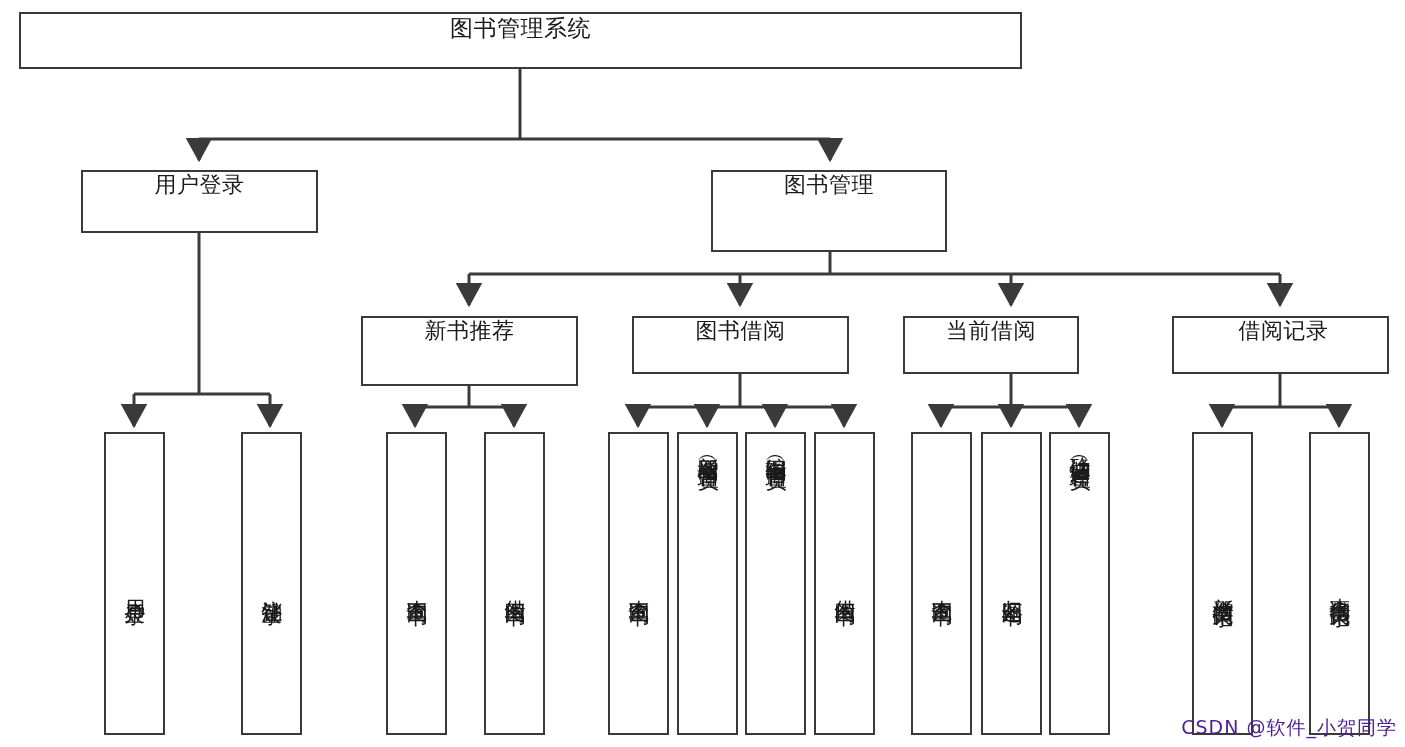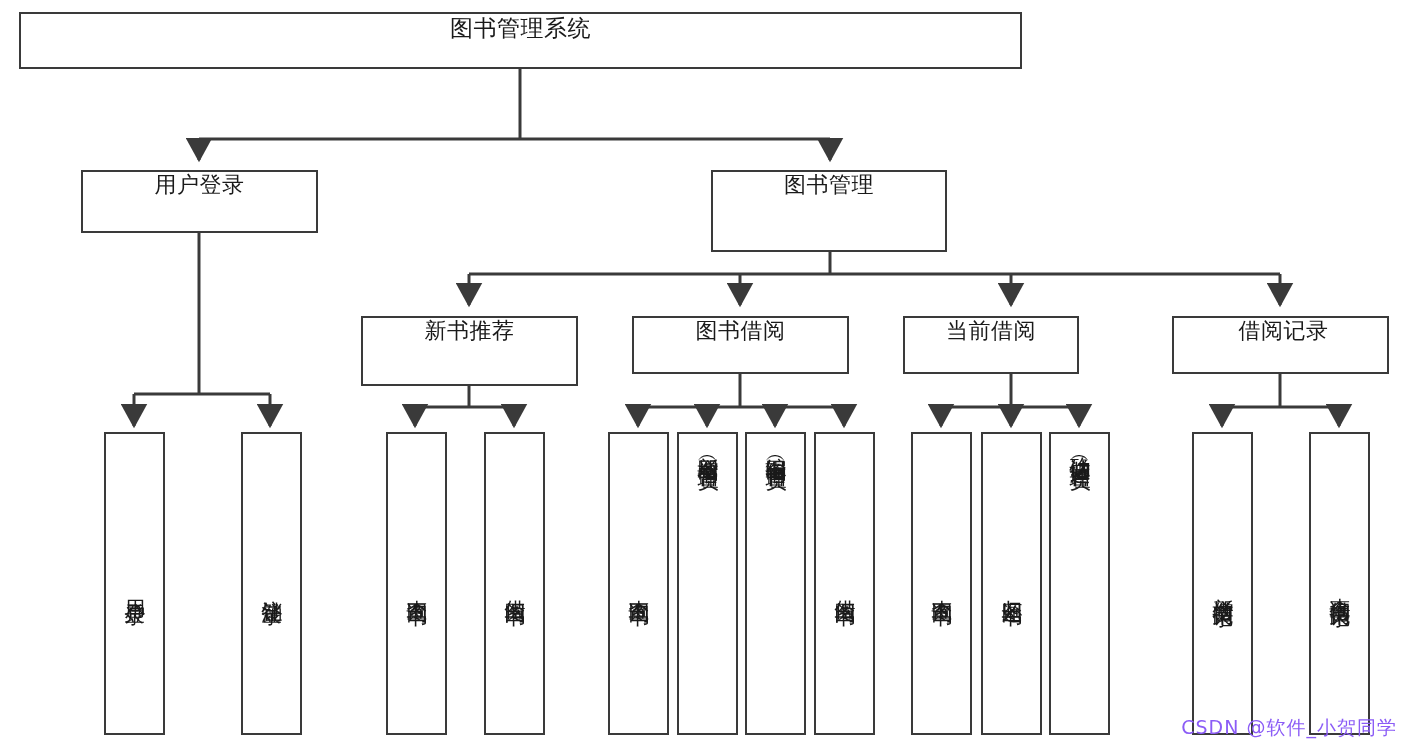--- a/index.html
+++ b/index.html
@@ -68,21 +68,21 @@
     align-items: flex-start;
   }
   .vwrap.center {
     align-items: center;
   }
   #watermark {
     position: absolute;
     right: 8px;
     bottom: 6px;
     font-size: 19px;
-    color: #8b5cf6;
+    color: #4c1d95;
     letter-spacing: 1px;
     white-space: nowrap;
     user-select: none;
   }
 </style>
 </head>
 <body>
 
 <div id="diagram-root">
 

